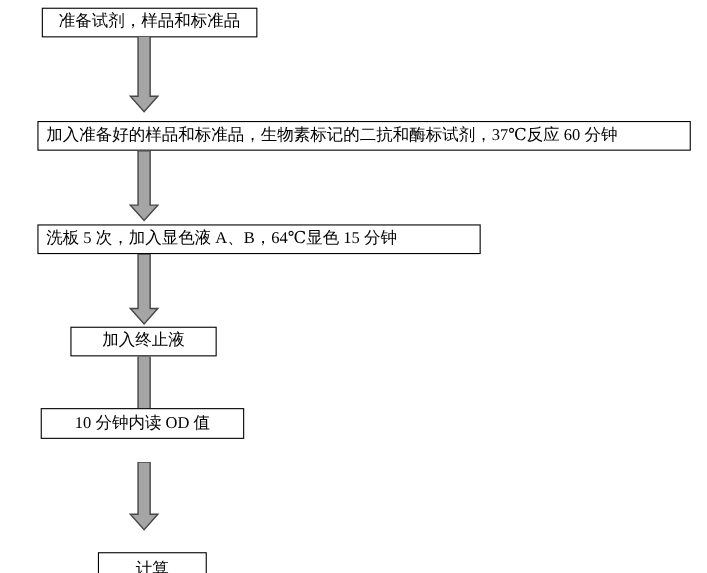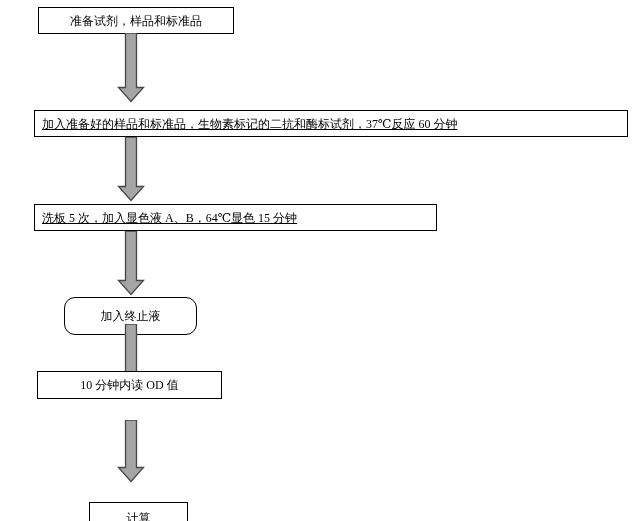--- a/index.html
+++ b/index.html
@@ -21,28 +21,28 @@
     height:521px;
     background:var(--background);
     overflow:hidden;
   }
   .flow-box{
     position:absolute;
     box-sizing:border-box;
     border:1px solid var(--box-border);
     background:var(--box-fill);
     color:var(--text);
-    font-size:12px;
+    font-size:15px;
     line-height:1;
     display:flex;
     align-items:center;
     white-space:nowrap;
   }
   .flow-box.center{justify-content:center;}
-  .flow-box.left{justify-content:flex-start;padding-left:7px;padding-right:4px;text-decoration:underline;}
+  .flow-box.left{justify-content:flex-start;padding-left:7px;padding-right:4px;}
   .arrow{
     position:absolute;
     display:block;
   }
   .arrow polygon{
     fill:var(--arrow-fill);
     stroke:var(--arrow-stroke);
     stroke-width:1.3;
     stroke-linejoin:miter;
   }
@@ -69,21 +69,21 @@
   </svg>
 
   <div class="flow-box left" style="left:34px;top:204px;width:403px;height:27px;">
     <span>洗板 5 次，加入显色液 A、B，64℃显色 15 分钟</span>
   </div>
 
   <svg class="arrow" style="left:117px;top:231px;" width="28" height="65" viewBox="0 0 28 65" aria-hidden="true">
     <polygon points="8.5,0 19.5,0 19.5,49.5 26.5,49.5 14,63.5 1.5,49.5 8.5,49.5"></polygon>
   </svg>
 
-  <div class="flow-box center" style="left:64px;top:297px;width:133px;height:38px;border-radius:11px;">
+  <div class="flow-box center" style="left:64px;top:297px;width:133px;height:27px;">
     <span>加入终止液</span>
   </div>
 
   <svg class="arrow" style="left:117px;top:324px;" width="28" height="66" viewBox="0 0 28 66" aria-hidden="true">
     <polygon points="8.5,0 19.5,0 19.5,50.5 26.5,50.5 14,64.5 1.5,50.5 8.5,50.5"></polygon>
   </svg>
 
   <div class="flow-box center" style="left:37px;top:371px;width:185px;height:28px;">
     <span>10 分钟内读 OD 值</span>
   </div>

